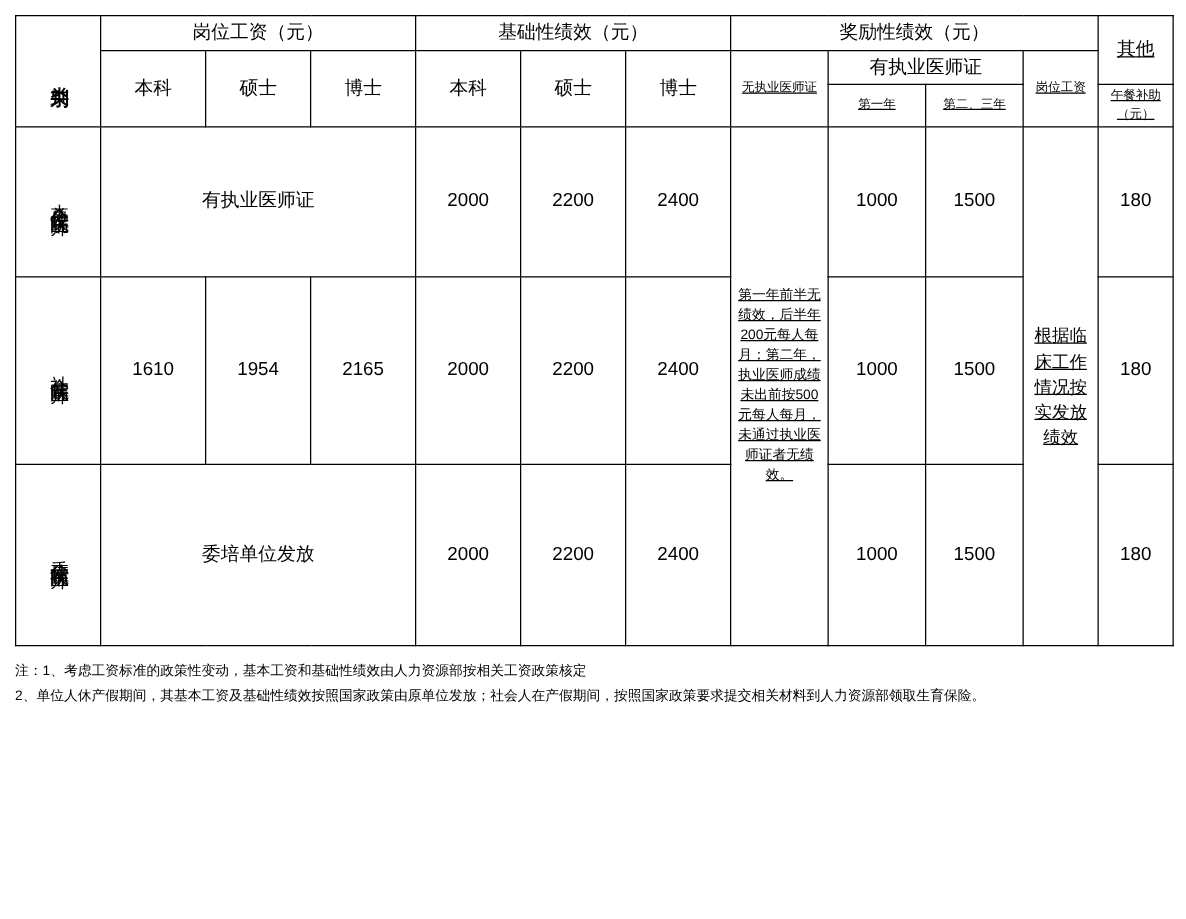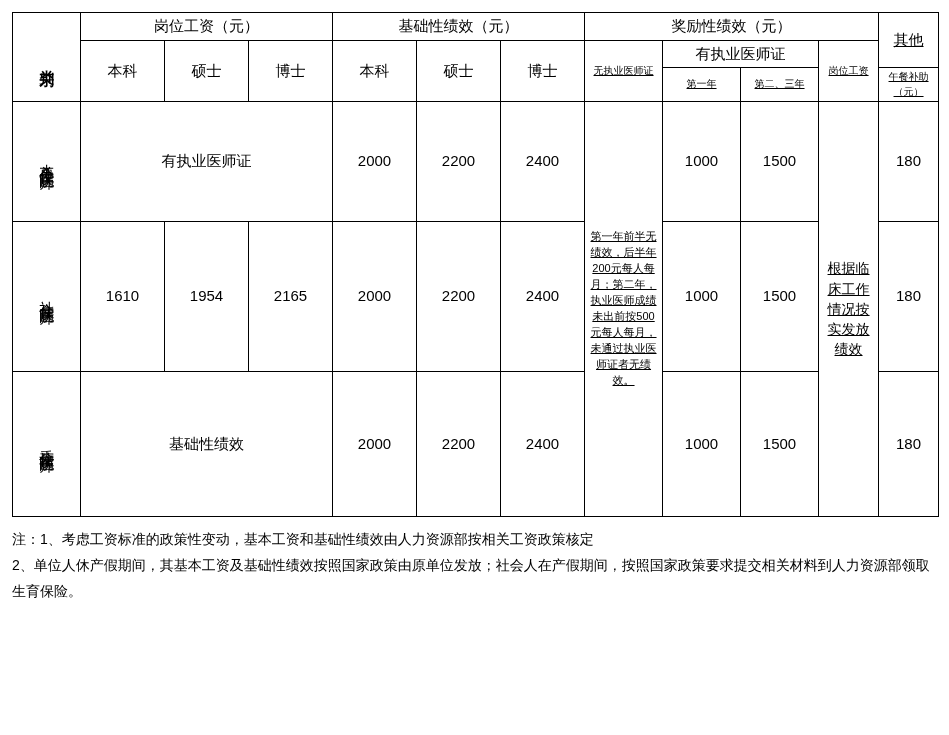--- a/index.html
+++ b/index.html
@@ -66,21 +66,21 @@
     text-decoration: underline;
   }
   .cell-left {
     text-align: center;
   }
   .num {
     font-size: 15px;
   }
   .notes {
     margin-top: 10px;
-    font-size: 14px;
+    font-size: 11px;
     line-height: 1.85;
   }
   .notes p {
     margin: 0;
     text-indent: 0;
   }
   .note-indent {
     text-indent: 28px;
   }
 </style>
@@ -177,21 +177,21 @@
       <td class="num">2400</td>
       <td class="num">1000</td>
       <td class="num">1500</td>
       <td class="num">180</td>
     </tr>
 
     <tr style="height:145px">
       <td>
         <span class="vert">委培住院医师</span>
       </td>
-      <td colspan="3" class="cell-left">基础性绩效</td>
+      <td colspan="3" class="cell-left">委培单位发放</td>
       <td class="num">2000</td>
       <td class="num">2200</td>
       <td class="num">2400</td>
       <td class="num">1000</td>
       <td class="num">1500</td>
       <td class="num">180</td>
     </tr>
   </tbody>
     </table>
 

